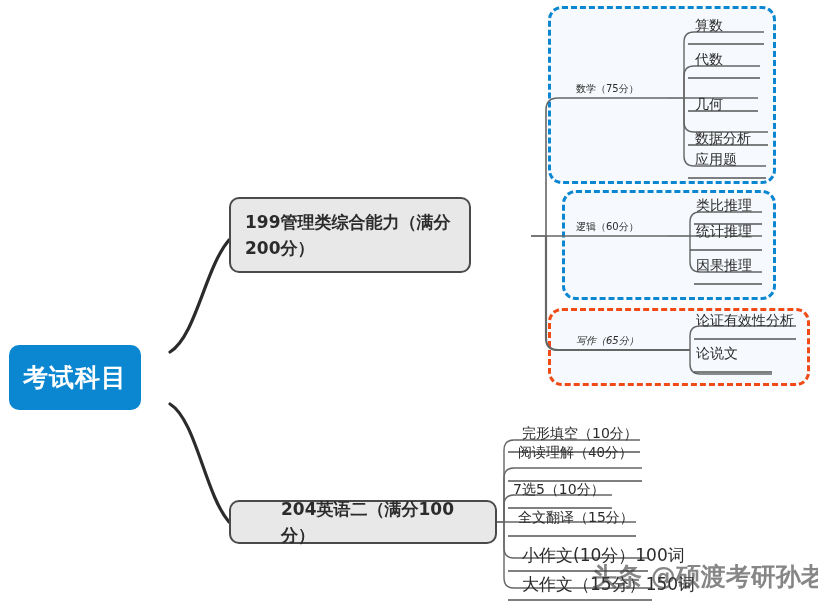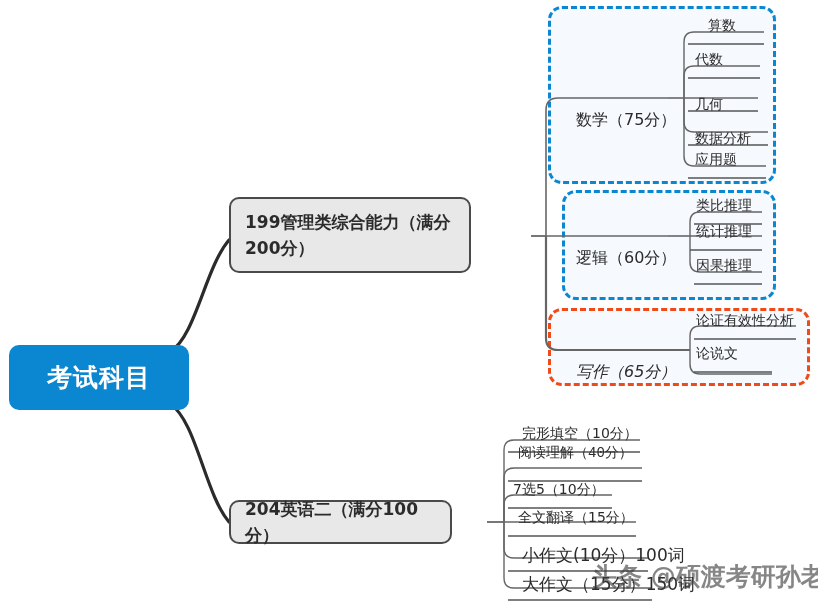--- a/index.html
+++ b/index.html
@@ -10,21 +10,21 @@
     overflow:hidden;
     position:relative;
   }
   #canvas{position:absolute;left:0;top:0;width:818px;height:607px;}
   svg.wires{position:absolute;left:0;top:0;width:818px;height:607px;pointer-events:none;}
 
   
   .root-node{
     position:absolute;
     left:9px;top:345px;
-    width:180px;height:65px;
+    width:132px;height:65px;
     background:#0b86d0;
     border-radius:10px;
     display:flex;align-items:center;justify-content:center;
     box-sizing:border-box;
   }
   .root-node .label{
     color:#ffffff;
     font-size:25px;
     font-weight:bold;
     letter-spacing:1px;
@@ -41,42 +41,41 @@
     display:flex;align-items:center;
   }
   .l1-node .label{
     color:#2b2b2b;
     font-size:17px;
     font-weight:bold;
     line-height:26px;
     padding:0 14px;
   }
   #node-199{left:229px;top:197px;width:242px;height:76px;}
-  #node-204{left:229px;top:500px;width:223px;height:44px;}
+  #node-204{left:229px;top:500px;width:268px;height:44px;padding-left:36px;}
 
   
   .region{
     position:absolute;
     box-sizing:border-box;
     background:#f6f9fd;
     border-radius:14px;
   }
   .region.blue{border:3px dashed #0b86d0;}
   .region.orange{border:3px dashed #f04b16;}
   #region-math{left:548px;top:6px;width:228px;height:178px;}
   #region-logic{left:562px;top:190px;width:214px;height:110px;}
   #region-writing{left:548px;top:308px;width:262px;height:78px;}
 
   
   .l2-label{
     position:absolute;
-    font-size:16px;
+    font-size:10px;
     color:#2b2b2b;
     white-space:nowrap;
-    margin-top:28px;
   }
 
   
   .leaf{
     position:absolute;
     font-size:14px;
     color:#2b2b2b;
     white-space:nowrap;
   }
   .leaf.small{font-size:17px;}
@@ -166,21 +165,21 @@
   </div>
 
   <div class="l1-node" id="node-204">
     <span class="label">204英语二（满分100分）</span>
   </div>
 
   <div class="l2-label" style="left:576px;top:82px;">数学（75分）</div>
   <div class="l2-label" style="left:576px;top:220px;">逻辑（60分）</div>
   <div class="l2-label" style="left:576px;top:334px;font-style:italic;">写作（65分）</div>
 
-  <div class="leaf" style="left:695px;top:17px;margin-left:13px;">算数</div>
+  <div class="leaf" style="left:695px;top:17px;">算数</div>
   <div class="leaf" style="left:695px;top:51px;">代数</div>
   <div class="leaf" style="left:695px;top:96px;">几何</div>
   <div class="leaf" style="left:695px;top:118px;margin-top:12px;">数据分析</div>
   <div class="leaf" style="left:695px;top:151px;">应用题</div>
 
   <div class="leaf" style="left:696px;top:197px;">类比推理</div>
   <div class="leaf" style="left:696px;top:223px;">统计推理</div>
   <div class="leaf" style="left:696px;top:257px;">因果推理</div>
 
   <div class="leaf" style="left:696px;top:312px;">论证有效性分析</div>

